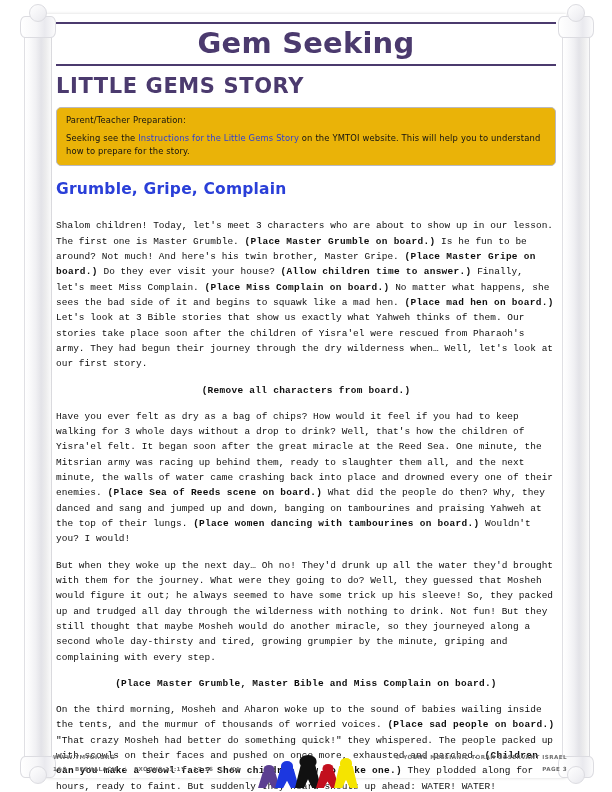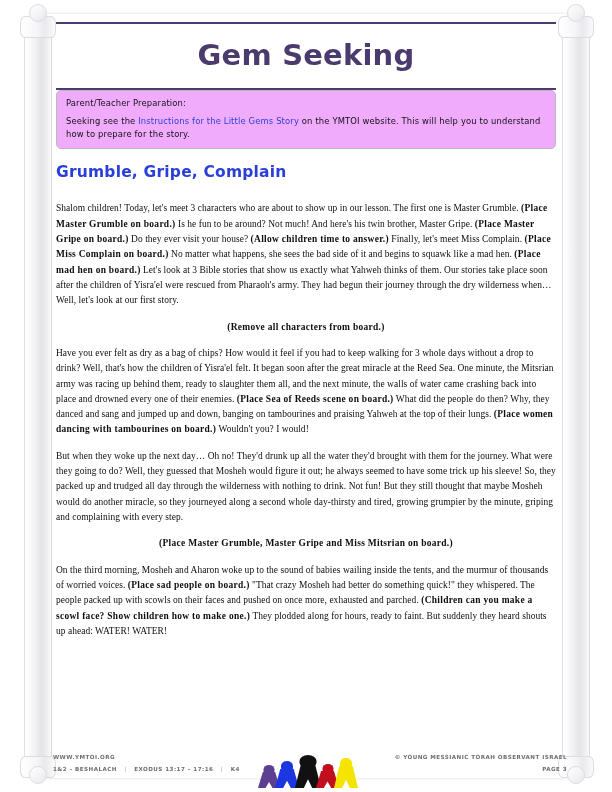--- a/index.html
+++ b/index.html
@@ -96,39 +96,39 @@
   }
   .doc-title {
     text-align: center;
     color: #4b3a6e;
     font-family: "DejaVu Sans", sans-serif;
     font-size: 29px;
     font-weight: bold;
     letter-spacing: 0.2px;
     line-height: 1.15;
     padding: 3px 0 4px 0;
-    margin: 12px;
+    margin: 0;
   }
   .section-title {
     color: #4b3a6e;
     font-family: "DejaVu Sans", sans-serif;
     font-size: 21px;
     font-weight: bold;
     letter-spacing: 0.6px;
     margin: 8px 0 9px 0;
     text-transform: uppercase;
   }
 
   
   .prep-box {
     border: 1px solid #b9b9c2;
     border-radius: 5px;
     padding: 6px 9px 7px 9px;
     margin: 0 0 14px 0;
-    background: #f0abfc;
+    background: #eab308;
   }
   .prep-line {
     font-family: "DejaVu Sans", sans-serif;
     font-size: 8.4px;
     color: #111111;
     line-height: 1.55;
     margin: 0;
     letter-spacing: 0.15px;
   }
   .prep-line + .prep-line { margin-top: 5px; }
@@ -139,21 +139,21 @@
     color: #2a3fd8;
     font-family: "DejaVu Sans", sans-serif;
     font-size: 15.5px;
     font-weight: bold;
     letter-spacing: 0.2px;
     margin: 0 0 20px 0;
   }
 
   
   .para {
-    font-family: Liberation Serif, serif;
+    font-family: Liberation Mono, monospace;
     font-size: 9.45px;
     color: #0d0d0d;
     line-height: 1.62;
     margin: 0 0 11px 0;
     text-align: left;
     letter-spacing: 0.05px;
   }
   .para.stage {
     font-weight: bold;
     letter-spacing: 0.35px;
@@ -248,34 +248,35 @@
   <div class="cap r t"></div>
   <div class="cap r b"></div>
 </div>
 
 <div class="content">
 
   <div class="title-rule"></div>
   <h1 class="doc-title">Gem Seeking</h1>
   <div class="title-rule"></div>
 
+  <h2 class="section-title">LITTLE GEMS STORY</h2>
 
   <div class="prep-box">
     <p class="prep-line">Parent/Teacher Preparation:</p>
     <p class="prep-line"><span>Seeking see the </span><span class="prep-link">Instructions for the Little Gems Story</span><span> on the YMTOI website. This will help you to understand how to prepare for the story.</span></p>
   </div>
 
   <h3 class="story-heading">Grumble, Gripe, Complain</h3>
 
   <div id="story-body">
       <p class="para"><span>Shalom children! Today, let's meet 3 characters who are about to show up in our lesson. The first one is Master Grumble. </span><span class="cue">(Place Master Grumble on board.)</span><span> Is he fun to be around? Not much! And here's his twin brother, Master Gripe. </span><span class="cue">(Place Master Gripe on board.)</span><span> Do they ever visit your house? </span><span class="cue">(Allow children time to answer.)</span><span> Finally, let's meet Miss Complain. </span><span class="cue">(Place Miss Complain on board.)</span><span> No matter what happens, she sees the bad side of it and begins to squawk like a mad hen. </span><span class="cue">(Place mad hen on board.)</span><span> Let's look at 3 Bible stories that show us exactly what Yahweh thinks of them. Our stories take place soon after the children of Yisra'el were rescued from Pharaoh's army. They had begun their journey through the dry wilderness when… Well, let's look at our first story.</span></p>
       <p class="para stage"><span class="cue">(Remove all characters from board.)</span></p>
       <p class="para"><span>Have you ever felt as dry as a bag of chips? How would it feel if you had to keep walking for 3 whole days without a drop to drink?  Well, that's how the children of Yisra'el felt. It began soon after the great miracle at the Reed Sea. One minute, the Mitsrian army was racing up behind them, ready to slaughter them all, and the next minute, the walls of water came crashing back into place and drowned every one of their enemies. </span><span class="cue">(Place Sea of Reeds scene on board.)</span><span> What did the people do then? Why, they danced and sang and jumped up and down, banging on tambourines and praising Yahweh at the top of their lungs. </span><span class="cue">(Place women dancing with tambourines on board.)</span><span> Wouldn't you? I would!</span></p>
       <p class="para"><span>But when they woke up the next day… Oh no! They'd drunk up all the water they'd brought with them for the journey. What were they going to do? Well, they guessed that Mosheh would figure it out; he always seemed to have some trick up his sleeve! So, they packed up and trudged all day through the wilderness with nothing to drink. Not fun! But they still thought that maybe Mosheh would do another miracle, so they journeyed along a second whole day-thirsty and tired, growing grumpier by the minute, griping and complaining with every step.</span></p>
-      <p class="para stage"><span class="cue">(Place Master Grumble, Master Gripe and Miss Mitsrian on board.)</span></p>
+      <p class="para stage"><span class="cue">(Place Master Grumble, Master Bible and Miss Complain on board.)</span></p>
       <p class="para"><span>On the third morning, Mosheh and Aharon woke up to the sound of babies wailing inside the tents, and the murmur of thousands of worried voices. </span><span class="cue">(Place sad people on board.)</span><span> "That crazy Mosheh had better do something quick!" they whispered. The people packed up with scowls on their faces and pushed on once more, exhausted and parched. </span><span class="cue">(Children can you make a scowl face? Show children how to make one.)</span><span> They plodded along for hours, ready to faint. But suddenly they heard shouts up ahead: WATER! WATER!</span></p>
     </div>
 </div>
 
 <div class="footer">
   <div class="footer-left">
     <div class="row1">WWW.YMTOI.ORG</div>
     <div class="row2">
       <span>1&amp;2 – BESHALACH</span>
       <span class="sep">|</span>

